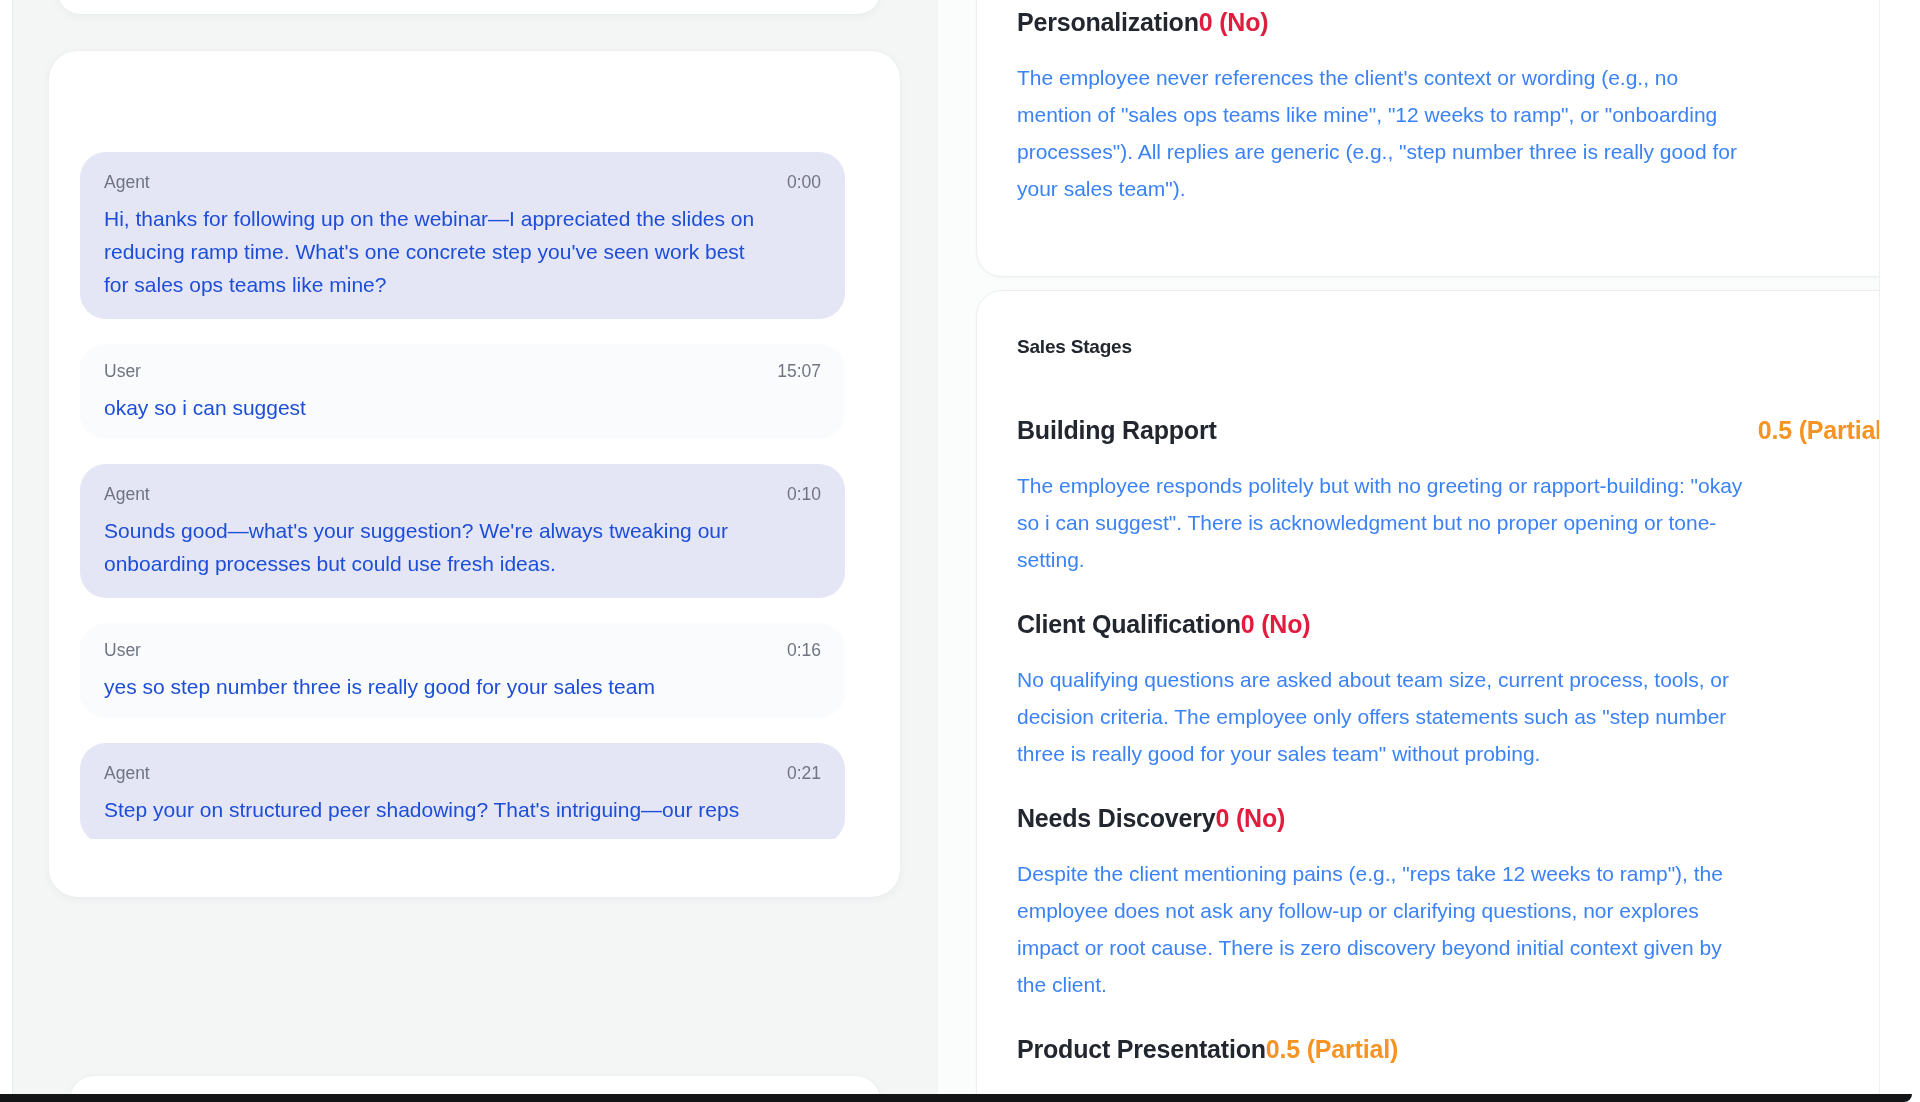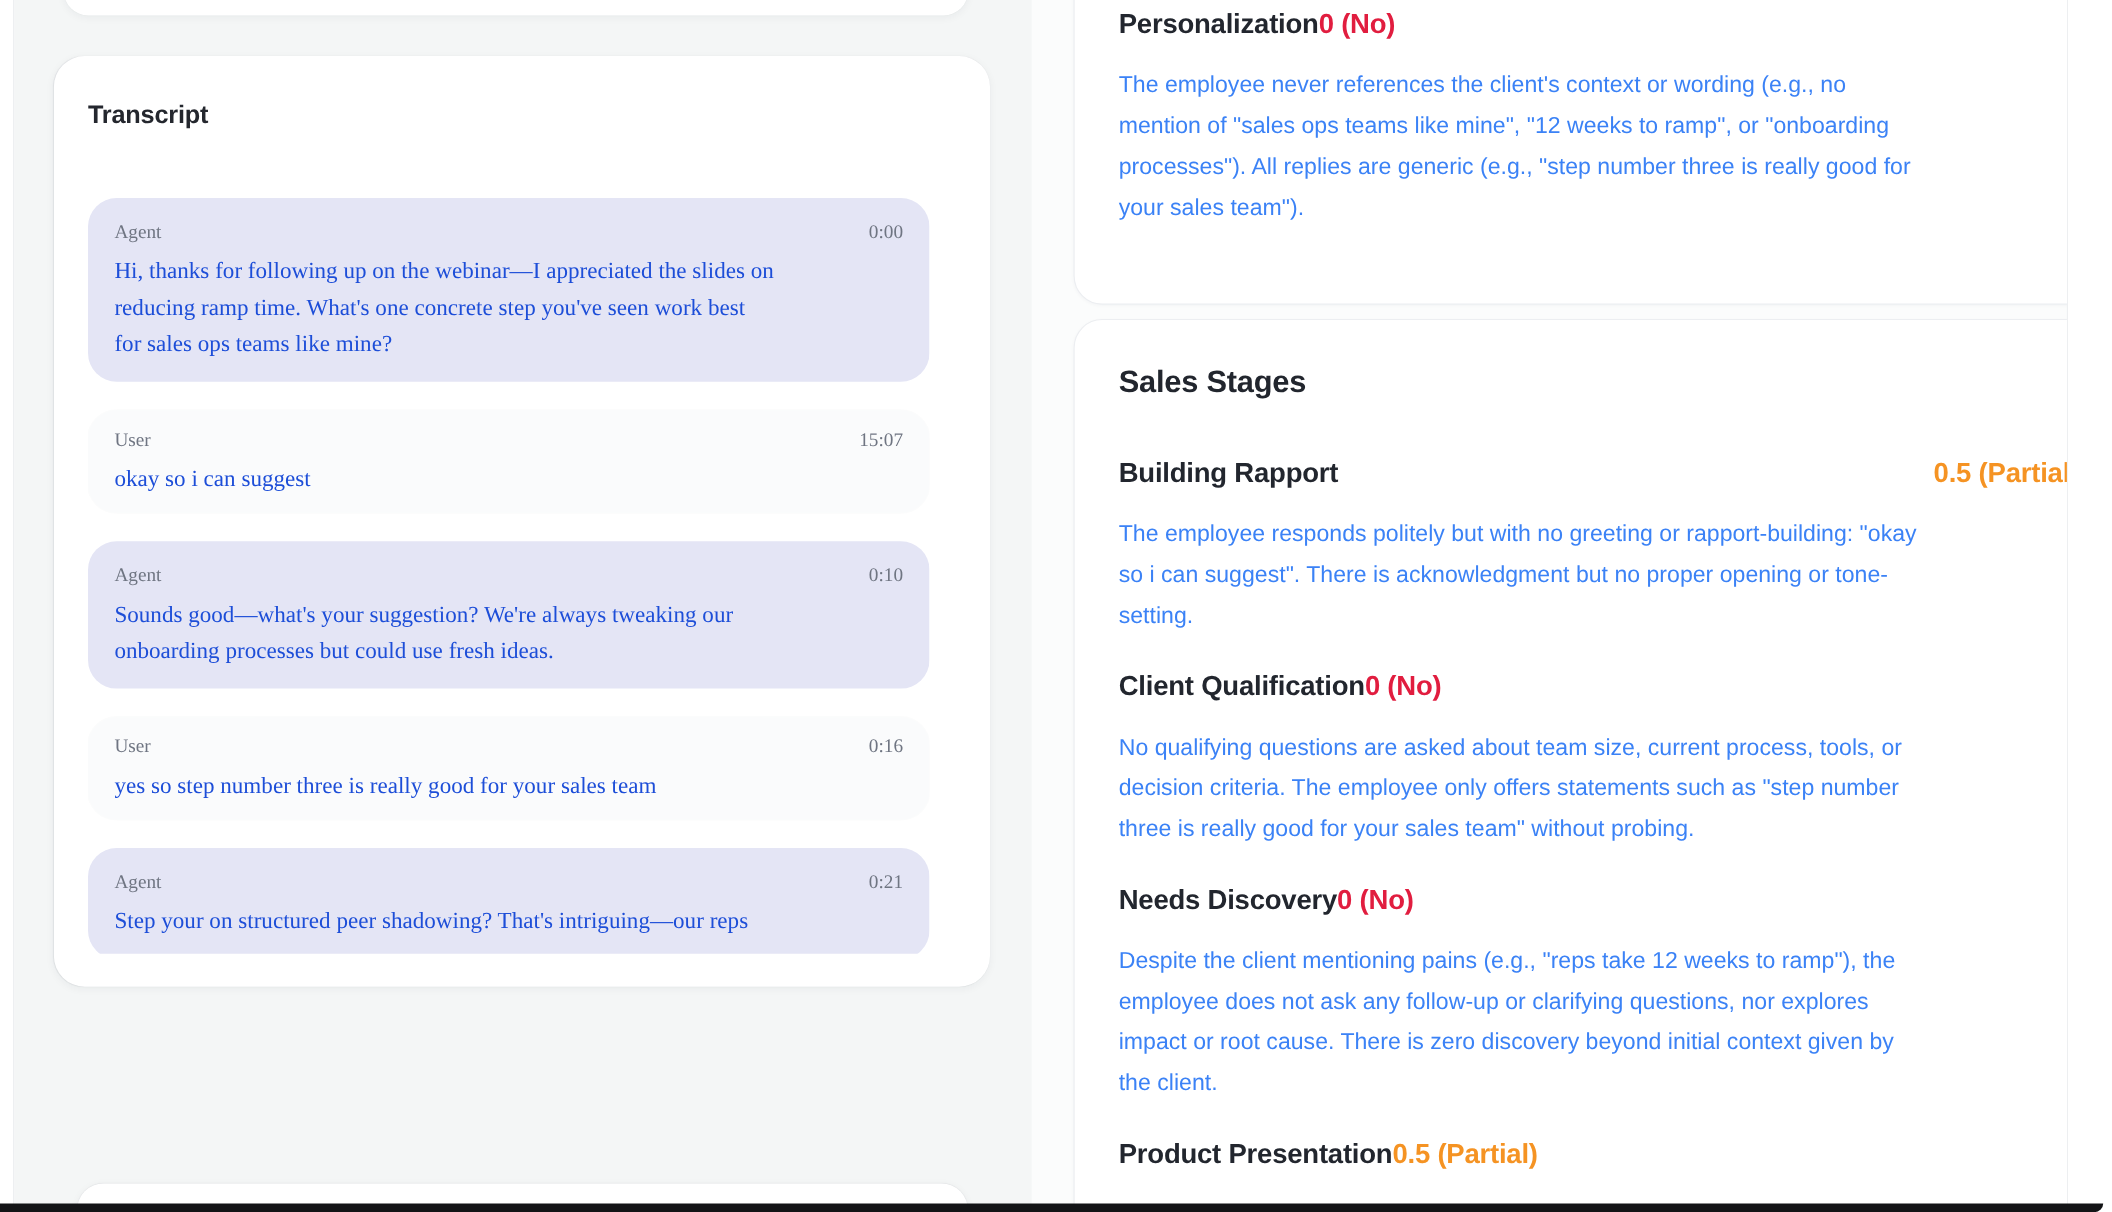--- a/index.html
+++ b/index.html
@@ -18,32 +18,32 @@
   
   .card{background:#ffffff;border-radius:26px;box-sizing:border-box;}
   .left-col .card{box-shadow:0 2px 8px rgba(22,30,55,.05), 0 0 1px rgba(22,30,55,.08);}
   .top-peek{position:absolute;left:45px;top:-30px;width:822px;height:44px;border-radius:24px;}
   .bottom-peek{position:absolute;left:57px;top:1076px;width:810px;height:60px;border-radius:24px 24px 0 0;}
 
   .transcript-card{position:absolute;left:36px;top:51px;width:851px;height:846px;border-radius:28px;padding:39px 55px 0 31px;}
   .transcript-title{font-size:23px;font-weight:700;line-height:28px;color:#24272e;letter-spacing:-0.2px;}
   .messages{margin-top:62px;display:flex;flex-direction:column;gap:26px;height:687px;overflow:hidden;}
 
-  .msg{border-radius:26px;padding:20px 24px 18px;box-sizing:border-box;width:765px;font-family:Liberation Serif, serif;}
+  .msg{border-radius:26px;padding:20px 24px 18px;box-sizing:border-box;width:765px;}
   .msg.agent{background:var(--agent-bubble,#e4e5f5);}
   .msg.user{background:var(--user-bubble,#fafbfc);padding:16px 24px 14px;box-shadow:0 0 0 1px rgba(25,33,61,.015);}
   .msg-head{display:flex;justify-content:space-between;align-items:baseline;font-size:17.5px;line-height:21px;color:#6f7582;}
   .msg-text{margin-top:9px;font-size:21px;line-height:33px;color:#1d4ed8;white-space:pre-line;}
 
   
   .eval-card{position:absolute;background:#ffffff;border:1px solid #eceef1;border-radius:26px;box-shadow:0 1px 3px rgba(22,30,55,.03);}
   .card-personalization{left:38px;top:-36px;width:873px;height:269px;padding:42px 40px 0;}
   .card-stages{left:38px;top:290px;width:873px;height:900px;padding:41px 40px 0;}
 
-  .stage-title{font-size:28px;font-weight:700;line-height:30px;color:#22262e;letter-spacing:-0.2px;}
+  .stage-title{font-size:19px;font-weight:700;line-height:30px;color:#22262e;letter-spacing:-0.2px;}
   .crit-head{display:flex;align-items:baseline;font-size:25px;font-weight:700;line-height:30px;color:#22262e;letter-spacing:-0.2px;}
   .crit-score.no{color:var(--score-no,#e11d3f);}
   .crit-score.partial{color:var(--score-partial,#f59323);}
   .crit-text{margin-top:22px;font-size:21px;line-height:37px;color:#3b82f6;white-space:pre-line;}
   .stage-item .crit-head{margin-top:31px;}
   .stage-item.first .crit-head{margin-top:53px;justify-content:space-between;}
 
   
   .bottom-bar{position:absolute;left:0;bottom:0;width:1912px;height:8px;background:#131416;border-bottom-right-radius:8px;}
 </style>
@@ -51,21 +51,20 @@
 <body>
 
 <div class="stage">
 
   <div class="left-rail"></div>
 
   <div class="left-col">
     <div class="card top-peek"></div>
 
     <div class="card transcript-card">
-      <div class="transcript-title">Transcript</div>
 
       <div class="messages">
 
         <div class="msg agent">
           <div class="msg-head">
             <span class="msg-speaker">Agent</span>
             <span class="msg-time">0:00</span>
           </div>
           <div class="msg-text">Hi, thanks for following up on the webinar—I appreciated the slides on
 reducing ramp time. What's one concrete step you've seen work best

